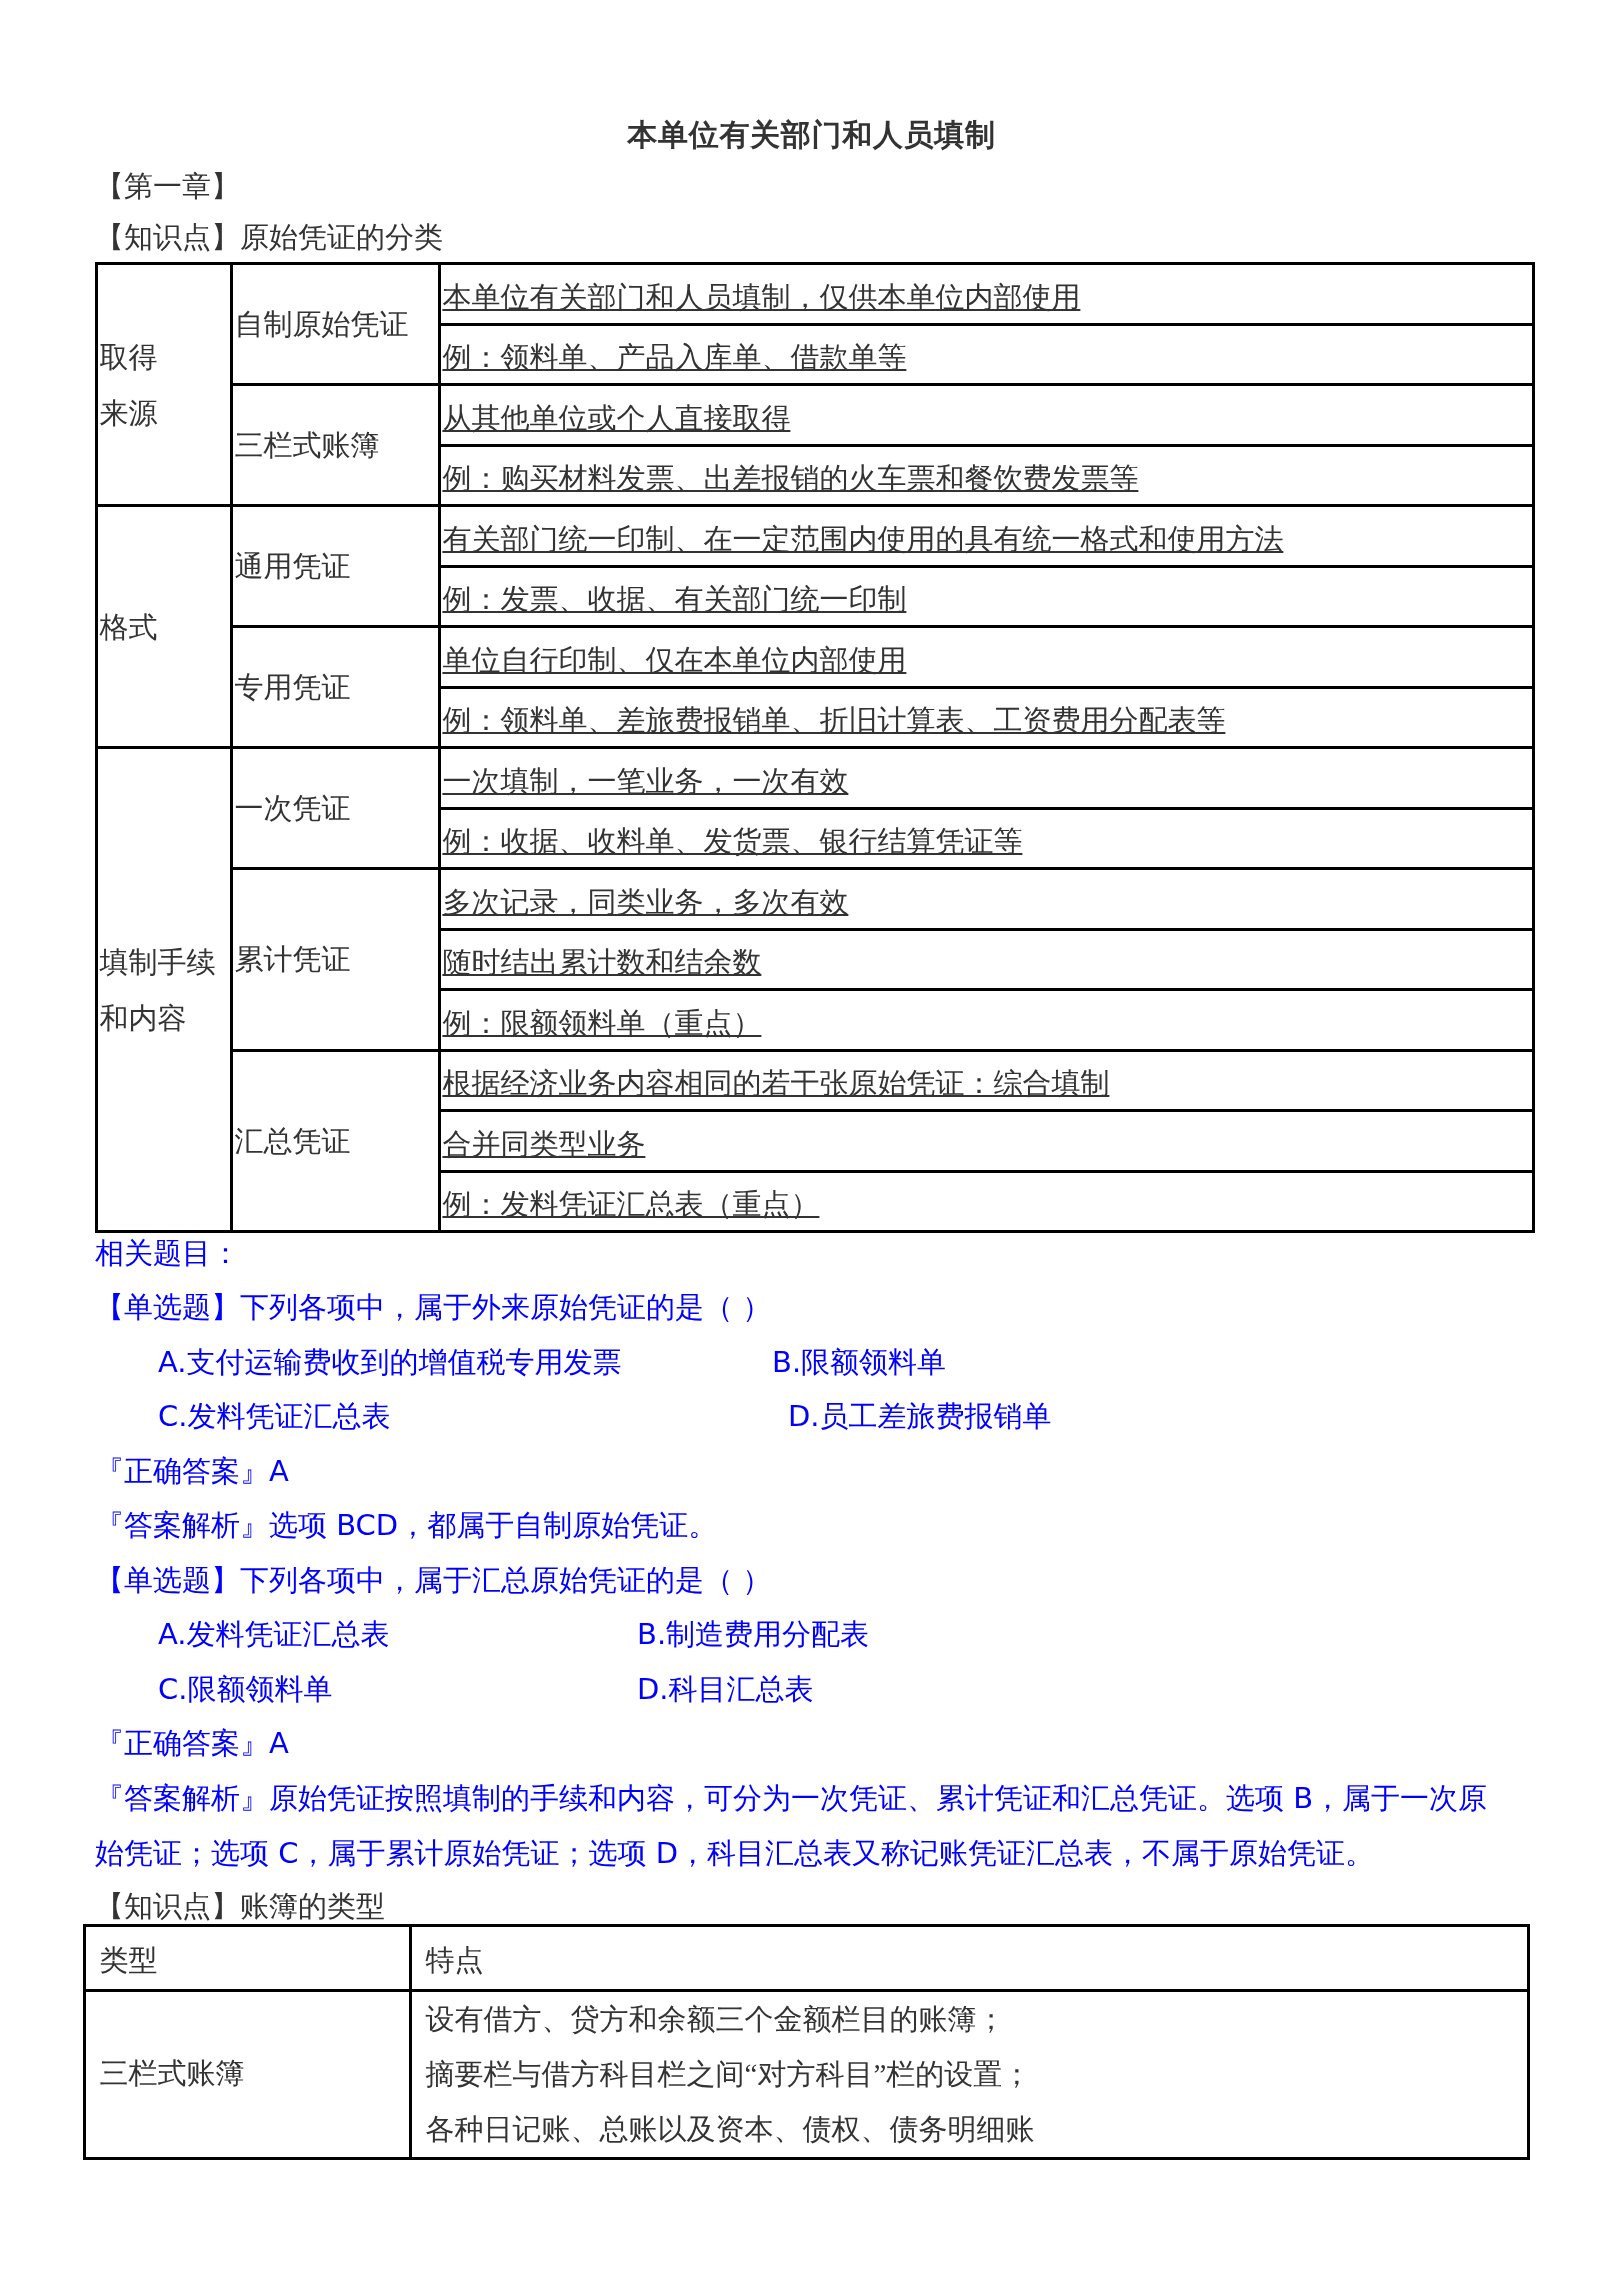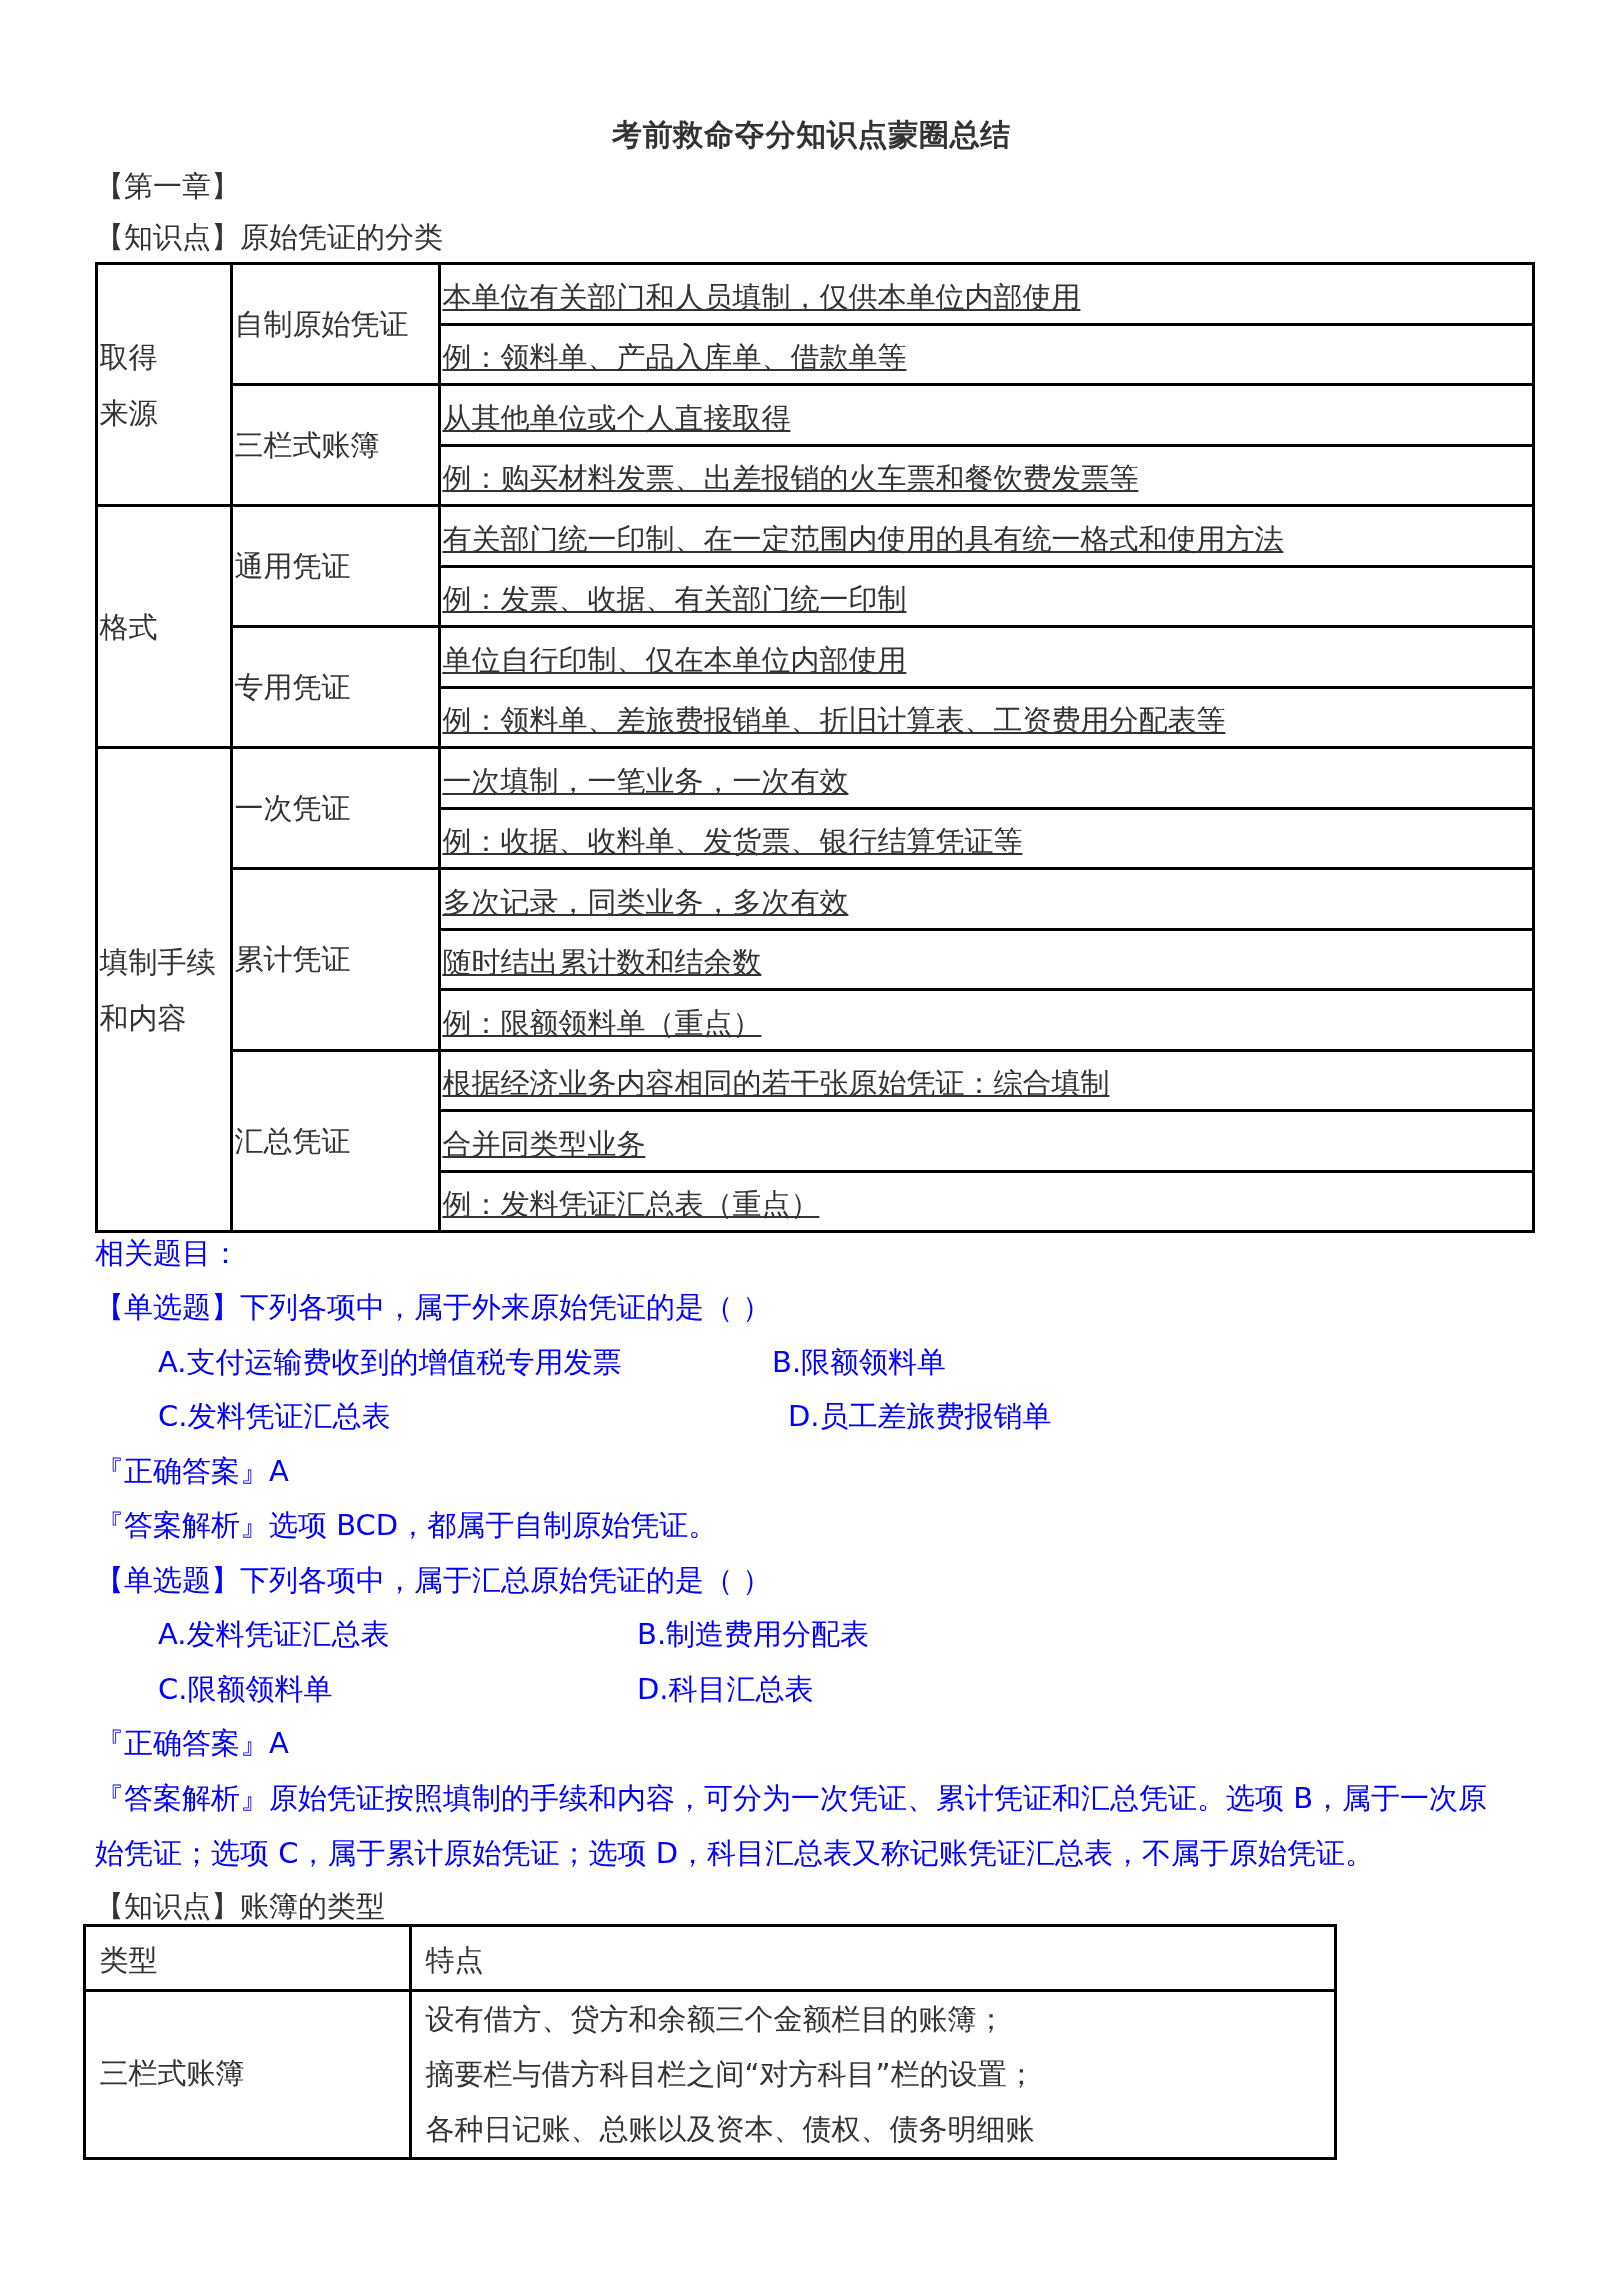--- a/index.html
+++ b/index.html
@@ -68,40 +68,41 @@
       line-height: 41px;
       color: #0000ff;
       white-space: nowrap;
     }
 
     
     table.t2 {
       position: absolute;
       left: 83px;
       top: 1924px;
-      width: 1254px;
+      width: 1447px;
       border-collapse: collapse;
       table-layout: fixed;
+      font-family: Liberation Serif, serif;
     }
     table.t2 td {
       border: 3.4px solid #000;
       font-size: 29px;
       vertical-align: middle;
       white-space: nowrap;
       padding: 0 0 0 13.6px;
     }
     table.t2 col.k1 { width: 326px; }
     table.t2 tr.hdr td { height: 55px; padding-top: 6.8px; }
     table.t2 tr.body td { height: 164px; }
     .feat-line { line-height: 55px; }
   </style>
 </head>
 <body>
 
-<div class="page-title">考前救命夺分知识点蒙圈总结</div>
+<div class="page-title">本单位有关部门和人员填制</div>
 
 <div class="line" style="top:166px;">【第一章】</div>
 <div class="line" style="top:217px;text-align:center;">【知识点】原始凭证的分类</div>
 
 <table class="t1">
   <colgroup>
       <col class="c1">
       <col class="c2">
       <col class="c3">
     </colgroup>

